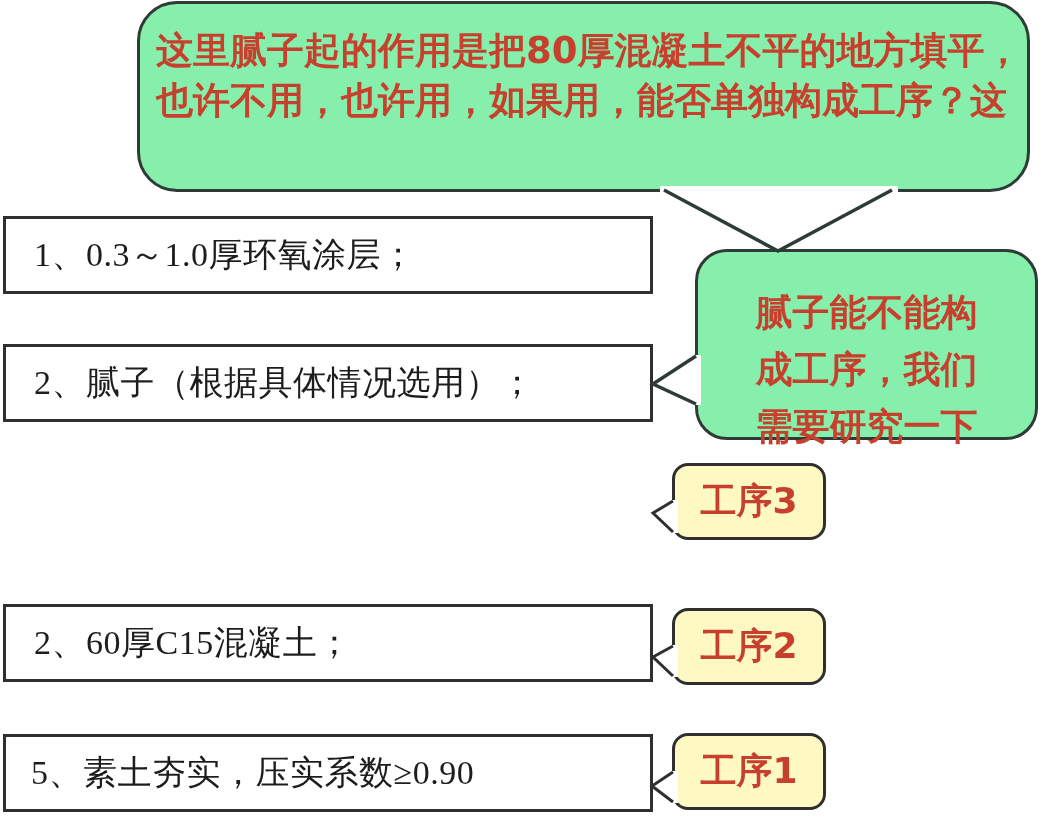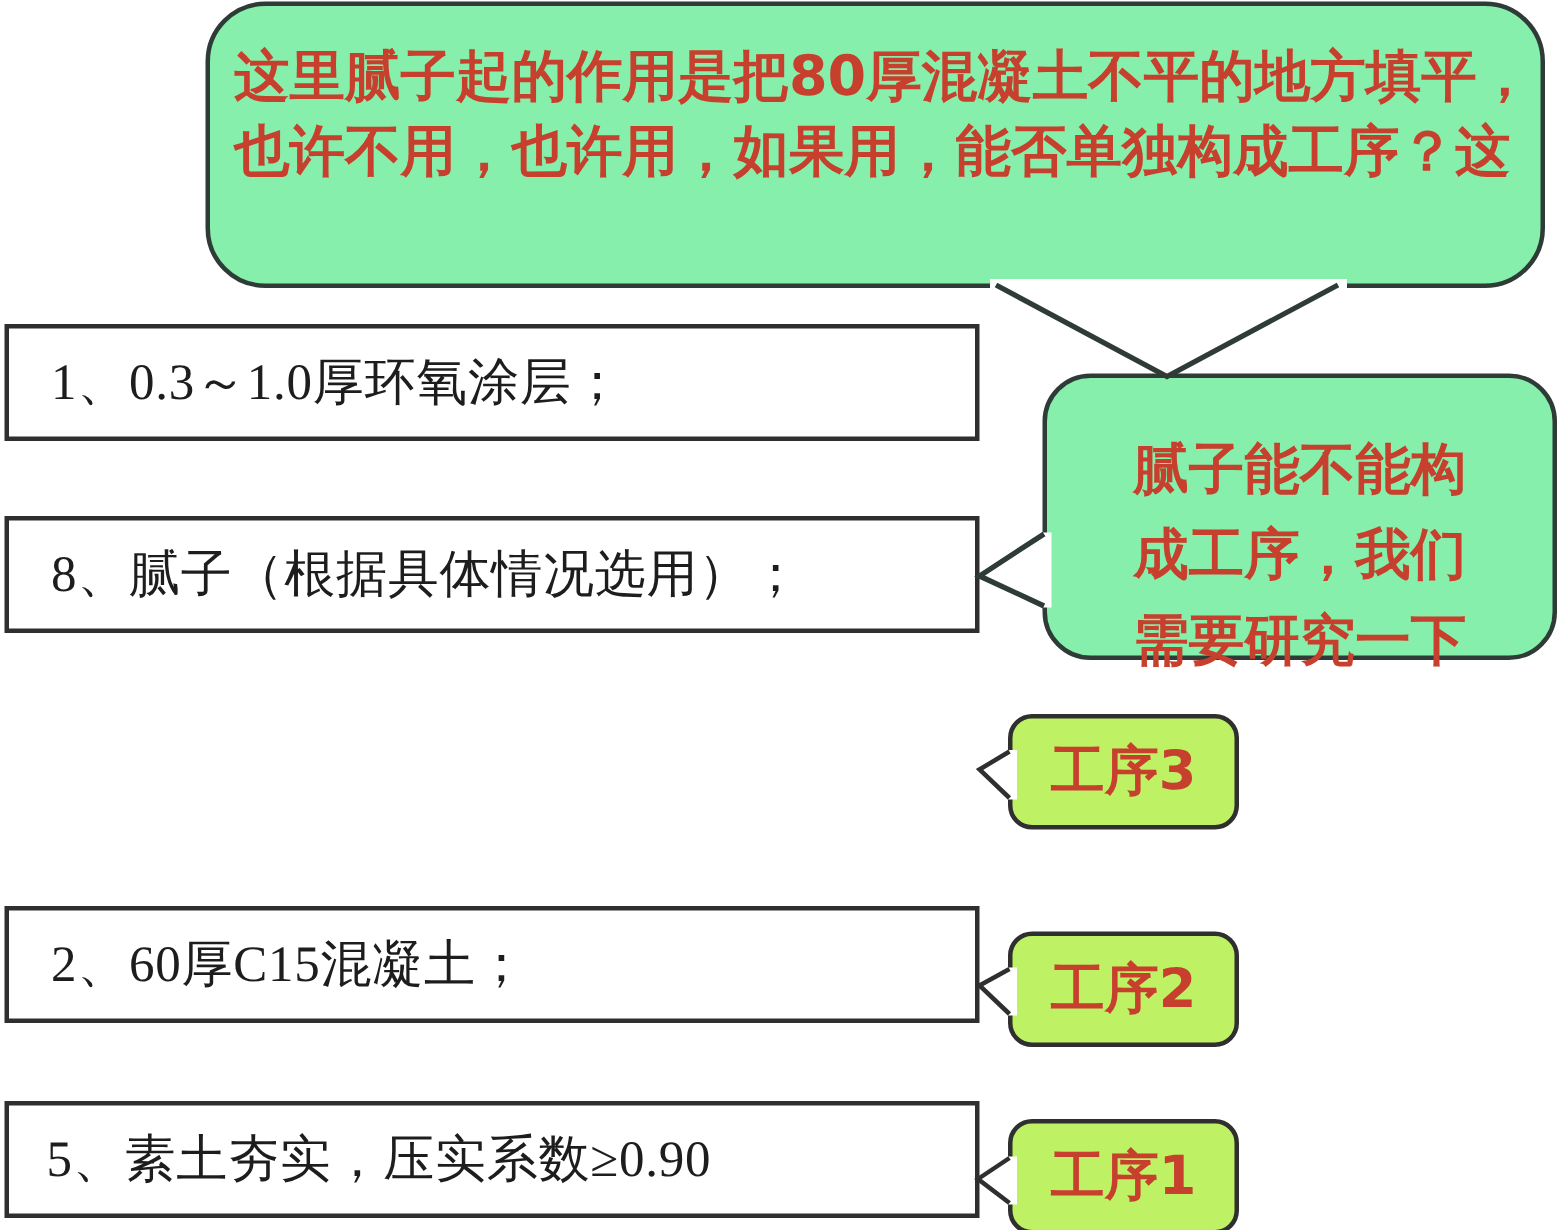--- a/index.html
+++ b/index.html
@@ -77,26 +77,25 @@
   }
 
   
   .proc-bubble {
     position: absolute;
     left: 672px;
     width: 154px;
     height: 77px;
     border: 3px solid #2f2f2f;
     border-radius: 16px;
-    background: #bef264;
+    background: #fef9c3;
     box-sizing: border-box;
     display: flex;
     align-items: center;
     justify-content: center;
-    margin-top: 13px;
   }
   .proc-text {
     color: #c7402e;
     font-weight: bold;
     font-size: 36px;
     white-space: nowrap;
   }
   .proc3 { top: 463px; }
   .proc2 { top: 608px; text-align: right; }
   .proc1 { top: 733px; }
@@ -113,21 +112,21 @@
 </style>
 </head>
 <body>
 
 <div class="canvas">
 
   <div class="step-box step1">
     <span class="step-text">1、0.3～1.0厚环氧涂层；</span>
   </div>
   <div class="step-box step2">
-    <span class="step-text">8、腻子（根据具体情况选用）；</span>
+    <span class="step-text">2、腻子（根据具体情况选用）；</span>
   </div>
   <div class="step-box step4">
     <span class="step-text">2、60厚C15混凝土；</span>
   </div>
   <div class="step-box step5">
     <span class="step-text">5、素土夯实，压实系数≥0.90</span>
   </div>
 
   <div class="bubble top-bubble">
     <div class="red-line">这里腻子起的作用是把80厚混凝土不平的地方填平，</div>

